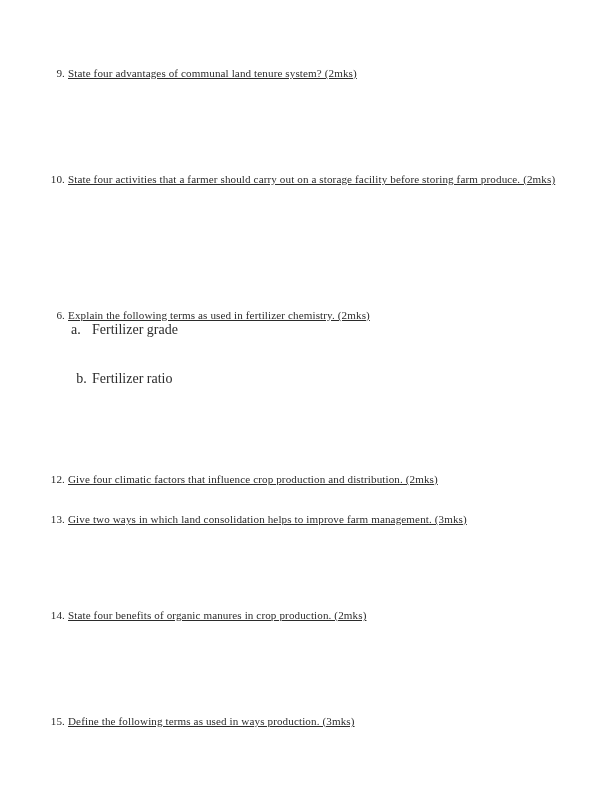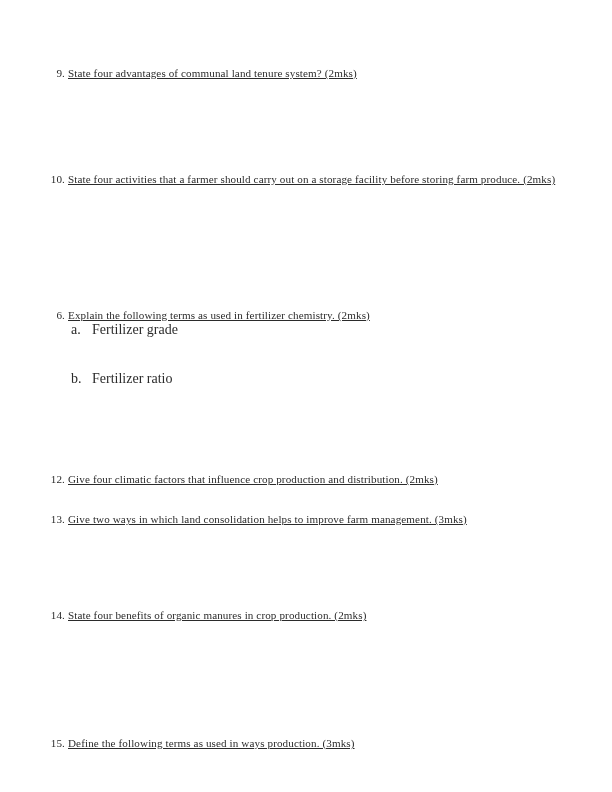--- a/index.html
+++ b/index.html
@@ -72,37 +72,37 @@
     <span class="q-body">State four activities that a farmer should carry out on a storage facility before storing farm produce. (2mks)</span>
   </div>
 
   <div class="q q-row auto" style="top:308px;">
     <span class="q-num">6.</span>
     <span class="q-body">Explain the following terms as used in fertilizer chemistry. (2mks)</span>
   </div>
   <div class="sub" style="top:322px;">
     <span class="sub-label">a.</span><span>Fertilizer grade</span>
   </div>
-  <div class="sub" style="top:371px;">
+  <div class="sub" style="top:371px;text-align:center;">
     <span class="sub-label">b.</span><span>Fertilizer ratio</span>
   </div>
 
   <div class="q q-row auto" style="top:434px;margin-top:38px;">
     <span class="q-num">12.</span>
     <span class="q-body">Give four climatic factors that influence crop production and distribution. (2mks)</span>
   </div>
 
   <div class="q q-row auto" style="top:512px;">
     <span class="q-num">13.</span>
     <span class="q-body">Give two ways in which land consolidation helps to improve farm management. (3mks)</span>
   </div>
 
   <div class="q q-row auto" style="top:608px;">
     <span class="q-num">14.</span>
     <span class="q-body">State four benefits of organic manures in crop production. (2mks)</span>
   </div>
 
-  <div class="q q-row auto" style="top:736px;">
+  <div class="q q-row auto" style="top:714px;">
     <span class="q-num">15.</span>
     <span class="q-body">Define the following terms as used in ways production. (3mks)</span>
   </div>
 
 </div>
 
 </body></html>

